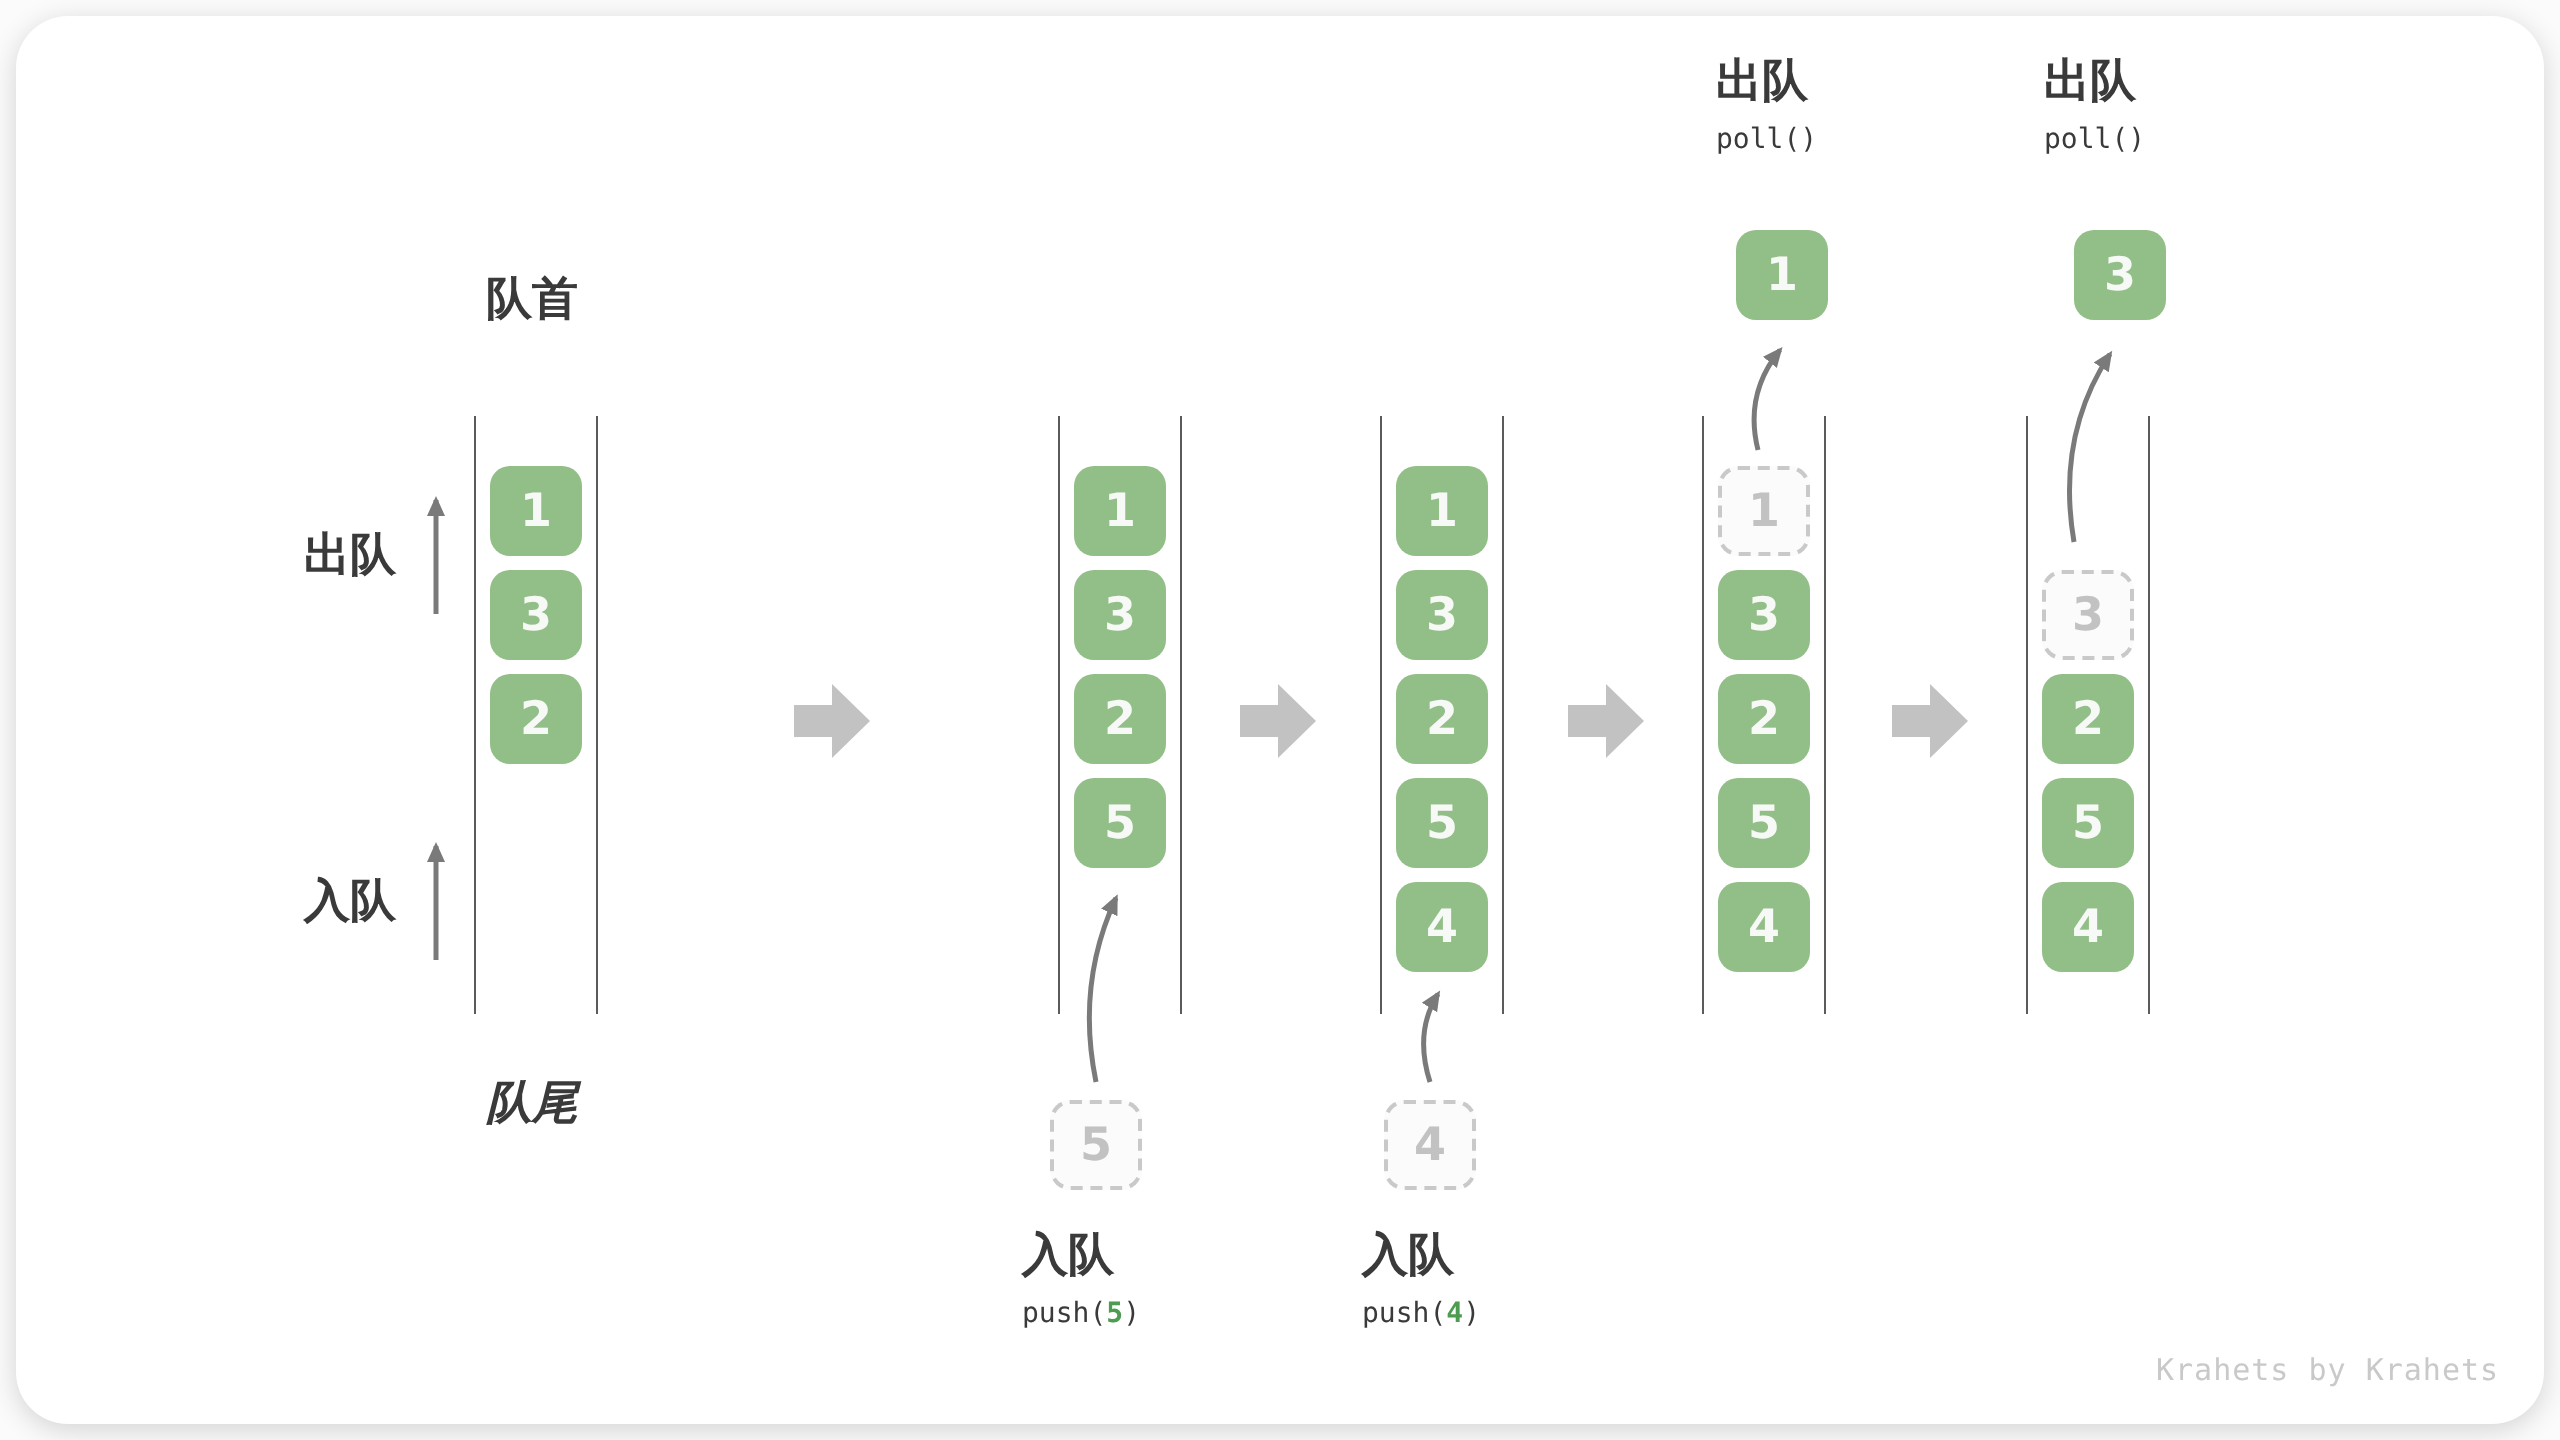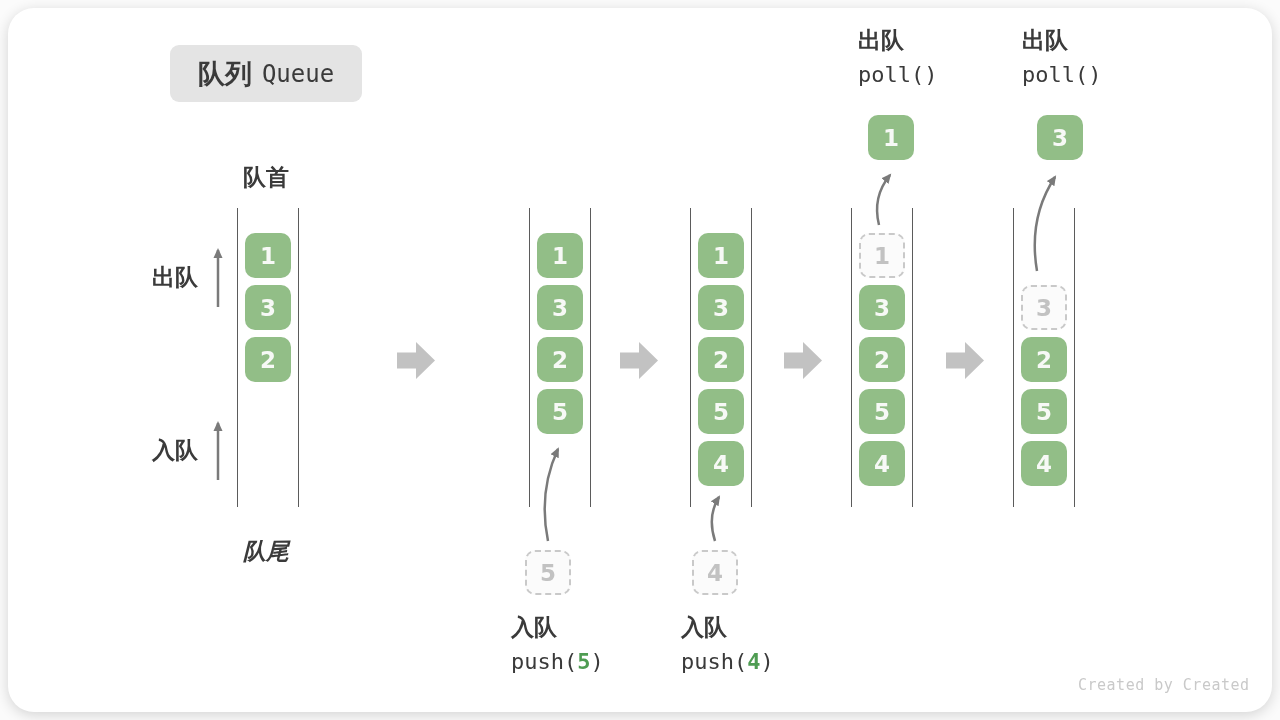--- a/index.html
+++ b/index.html
@@ -21,21 +21,21 @@
     display:flex;align-items:center;justify-content:center;gap:10px;
   }
   .title-zh{font-size:27px;font-weight:bold;color:var(--text-dark);}
   .title-en{font-family:"DejaVu Sans Mono",monospace;font-size:24px;color:var(--text-dark);}
 
   .zh-label{
     position:absolute;font-size:23px;font-weight:bold;color:var(--text-dark);
     white-space:nowrap;line-height:1.2;
   }
   .code{
-    font-family:"DejaVu Sans Mono",monospace;font-size:22px;color:var(--text-dark);
+    font-family:"DejaVu Sans Mono",monospace;font-size:14px;color:var(--text-dark);
     white-space:nowrap;
   }
   .op-group{position:absolute;display:flex;flex-direction:column;gap:9px;}
   .op-zh{font-size:23px;font-weight:bold;color:var(--text-dark);line-height:1.1;}
   .accent{color:var(--accent-green);font-weight:bold;}
 
   .rail{
     position:absolute;top:208px;height:299px;width:62px;box-sizing:border-box;
     border-left:1.5px solid var(--rail-line);
     border-right:1.5px solid var(--rail-line);
@@ -61,26 +61,22 @@
     color:var(--watermark);letter-spacing:0.5px;
   }
 </style>
 </head>
 <body>
 
 <div class="card"></div>
 
 <div class="stage">
 
-  <div class="title-badge">
-    <span class="title-zh">队列</span>
-    <span class="title-en">Queue</span>
-  </div>
 
-  <div class="zh-label" style="left:243px;top:164px;">队首</div>
+  <div class="zh-label" style="left:243px;top:136px;">队首</div>
   <div class="zh-label" style="left:243px;top:538px;font-style:italic;">队尾</div>
   <div class="zh-label" style="left:152px;top:264px;">出队</div>
   <div class="zh-label" style="left:152px;top:437px;">入队</div>
 
   <div class="op-group" style="left:858px;top:28px;">
     <div class="op-zh">出队</div>
     <div class="code">poll()</div>
   </div>
   <div class="op-group" style="left:1022px;top:28px;">
     <div class="op-zh">出队</div>
@@ -143,14 +139,14 @@
     <path class="curve" d="M715,541 Q707,516 719,497" marker-end="url(#ah)"></path>
     <path class="curve" d="M879,225 Q872,197 890,175" marker-end="url(#ah)"></path>
     <path class="curve" d="M1037,271 Q1028,218 1055,177" marker-end="url(#ah)"></path>
 
     <path class="blockarrow" d="M397,352.5 l19,0 l0,-10.5 l19,18.5 l-19,18.5 l0,-10.5 l-19,0 z"></path>
     <path class="blockarrow" d="M620,352.5 l19,0 l0,-10.5 l19,18.5 l-19,18.5 l0,-10.5 l-19,0 z"></path>
     <path class="blockarrow" d="M784,352.5 l19,0 l0,-10.5 l19,18.5 l-19,18.5 l0,-10.5 l-19,0 z"></path>
     <path class="blockarrow" d="M946,352.5 l19,0 l0,-10.5 l19,18.5 l-19,18.5 l0,-10.5 l-19,0 z"></path>
   </svg>
 
-  <div class="watermark">Created by Created</div>
+  <div class="watermark">Krahets by Krahets</div>
 </div>
 
 </body></html>

